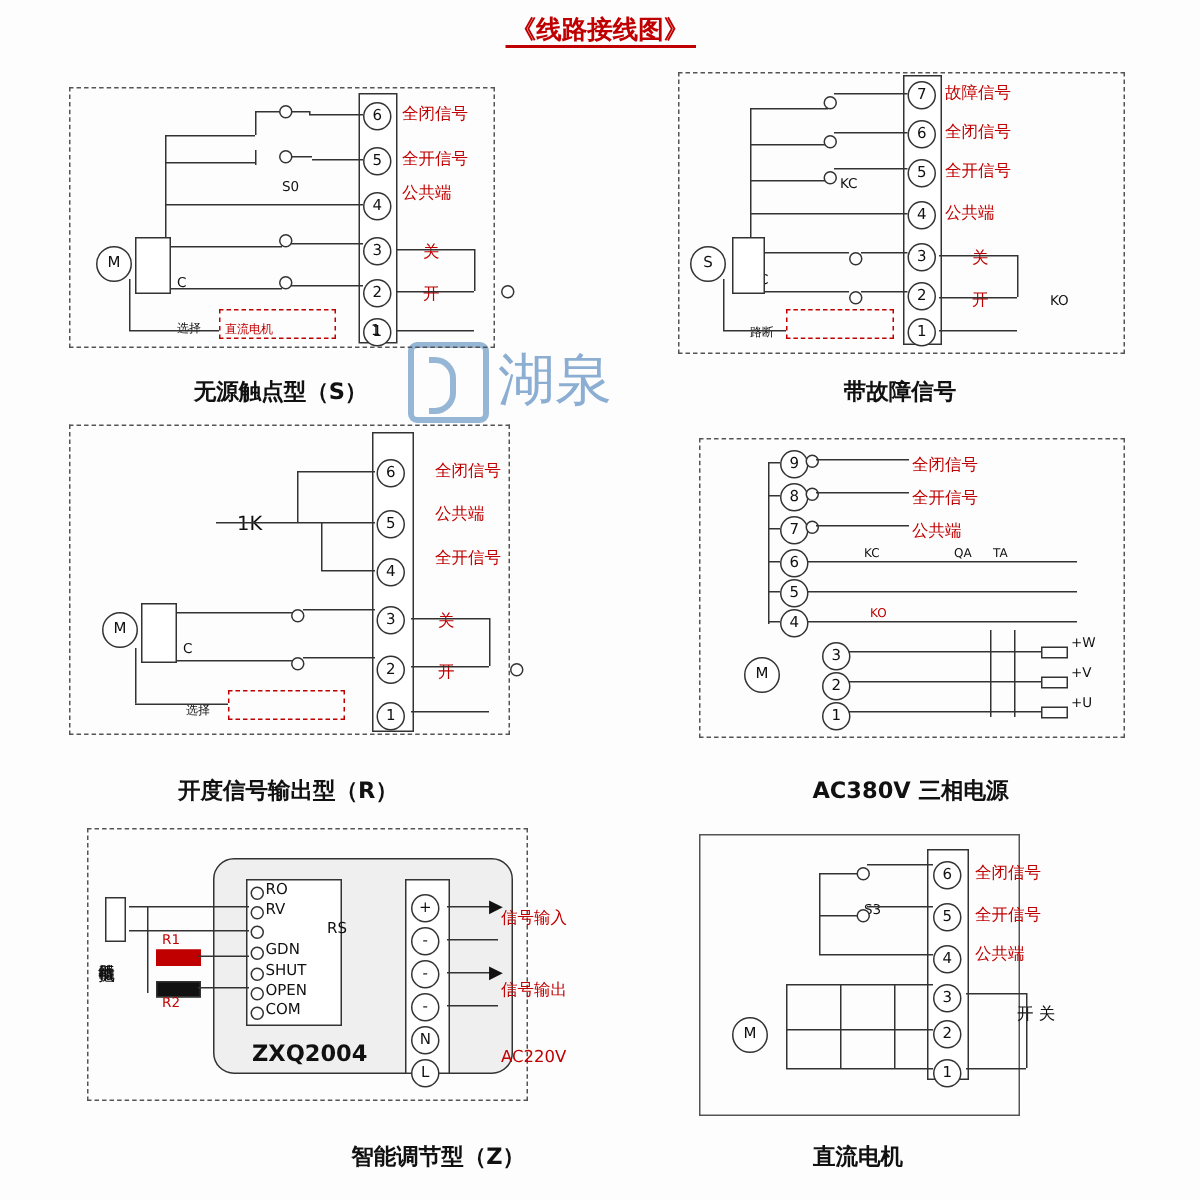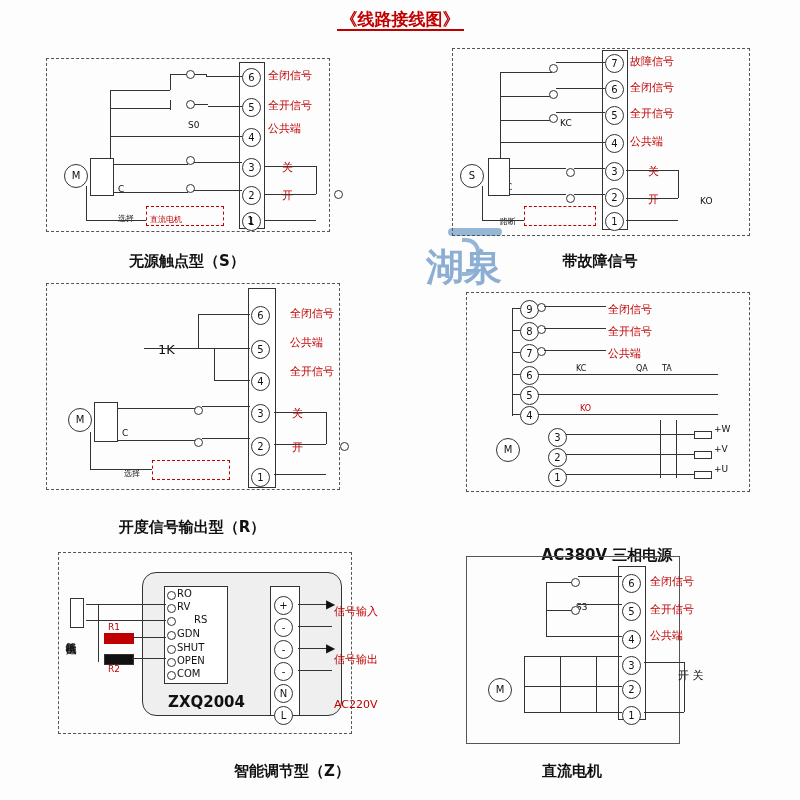--- a/index.html
+++ b/index.html
@@ -45,22 +45,22 @@
     font-size:10px;line-height:22px;text-align:center;background:#fff;color:#111;
   }
   .odot{position:absolute;width:7px;height:7px;border-radius:50%;border:1px solid #333;background:#fff;}
 
   .resbox{position:absolute;border:1px solid #333;background:#fff;}
   .resred{position:absolute;border:1px solid #c00000;background:#c00000;}
 
   
   .wm-logo{
     position:absolute;left:272px;top:228px;width:230px;height:52px;
-    color:#2f6fb0;font-size:38px;font-weight:bold;opacity:.55;
-    display:flex;align-items:flex-end;gap:6px;font-family:"DejaVu Sans",sans-serif;flex-direction:column;
+    color:#2f6fb0;font-size:38px;font-weight:normal;opacity:.55;
+    display:flex;align-items:flex-start;gap:6px;font-family:"DejaVu Sans",sans-serif;
   }
   .wm-logo .mark{
     display:inline-block;width:46px;height:46px;border:4px solid #2f6fb0;border-radius:6px;
     position:relative;opacity:.9;
   }
   .wm-logo .mark:after{
     content:"";position:absolute;left:10px;top:6px;width:14px;height:30px;border:4px solid #2f6fb0;
     border-left:none;border-radius:0 14px 14px 0;
   }
   .wm-text{
@@ -233,21 +233,21 @@
   <div class="wire wh" style="left:274px;top:444px;width:52px;"></div>
   <div class="wire wv" style="left:326px;top:412px;height:32px;"></div>
   <div class="wire wh" style="left:274px;top:474px;width:52px;"></div>
   <div class="odot" style="left:340px;top:442px;"></div>
   <div class="dashbox" style="left:152px;top:460px;width:76px;height:18px;"></div>
   <div class="resbox" style="left:94px;top:402px;width:22px;height:38px;"></div>
   <div class="wire wv" style="left:90px;top:432px;height:37px;"></div>
   <div class="wire wh" style="left:90px;top:469px;width:62px;"></div>
 
   <div class="panel" style="left:466px;top:292px;width:282px;height:198px;"></div>
-  <div class="cap" style="left:466px;top:546px;width:282px;">AC380V 三相电源</div>
+  <div class="cap" style="left:466px;top:518px;width:282px;">AC380V 三相电源</div>
 
   <div class="term" style="left:520px;top:300px;">9</div>
   <div class="term" style="left:520px;top:322px;">8</div>
   <div class="term" style="left:520px;top:344px;">7</div>
   <div class="term" style="left:520px;top:366px;">6</div>
   <div class="term" style="left:520px;top:386px;">5</div>
   <div class="term" style="left:520px;top:406px;">4</div>
   <div class="term" style="left:548px;top:428px;">3</div>
   <div class="term" style="left:548px;top:448px;">2</div>
   <div class="term" style="left:548px;top:468px;">1</div>
@@ -294,21 +294,21 @@
   <div class="panel" style="left:58px;top:552px;width:292px;height:180px;"></div>
   <div class="cap" style="left:58px;top:762px;width:292px;text-align:right;">智能调节型（Z）</div>
 
   <div class="zxq" style="left:142px;top:572px;width:198px;height:142px;"></div>
   <div class="pinlist" style="left:164px;top:586px;width:62px;height:96px;"></div>
   <div class="odot" style="left:167px;top:591px;"></div>
     <div class="pin" style="left:177px;top:588px;">RO</div>
   <div class="odot" style="left:167px;top:604px;"></div>
     <div class="pin" style="left:177px;top:601px;">RV</div>
   <div class="odot" style="left:167px;top:617px;"></div>
-    <div class="pin" style="left:194px;top:614px;">RS</div>
+    <div class="pin" style="left:175px;top:614px;padding-left:43px;">RS</div>
   <div class="odot" style="left:167px;top:631px;"></div>
     <div class="pin" style="left:177px;top:628px;">GDN</div>
   <div class="odot" style="left:167px;top:645px;"></div>
     <div class="pin" style="left:177px;top:642px;">SHUT</div>
   <div class="odot" style="left:167px;top:658px;"></div>
     <div class="pin" style="left:177px;top:655px;">OPEN</div>
   <div class="odot" style="left:167px;top:671px;"></div>
     <div class="pin" style="left:177px;top:668px;">COM</div>
   <div class="zxqlabel" style="left:168px;top:693px;">ZXQ2004</div>
 

